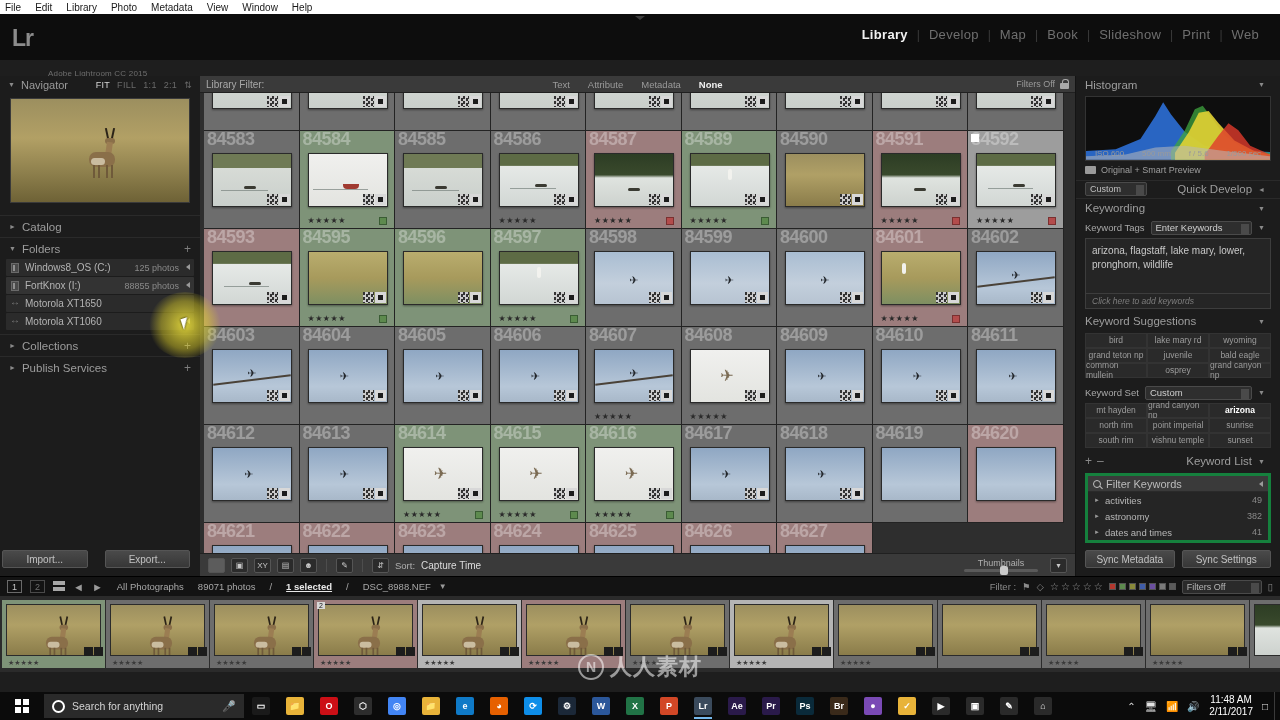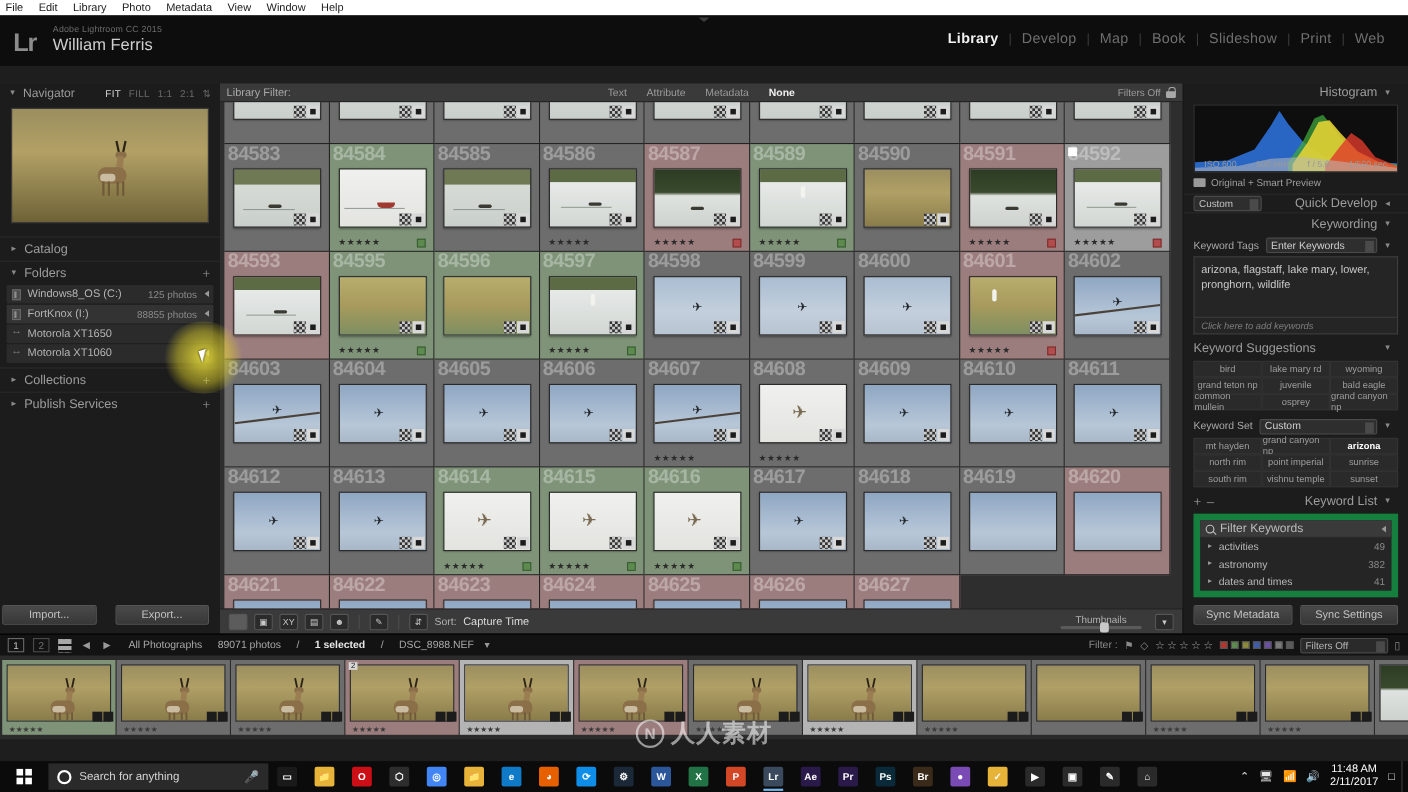--- a/index.html
+++ b/index.html
@@ -31,21 +31,21 @@
   
   .identity { height:46px; background:#0d0d0d; position:relative; }
   .idp-drag { position:absolute; top:0; left:50%; transform:translateX(-50%);
               width:44px; height:5px; }
   .idp-drag:after { content:""; position:absolute; left:50%; top:2px; transform:translateX(-50%);
                     border-left:5px solid transparent; border-right:5px solid transparent;
                     border-top:4px solid #3d3d3d; }
   .lr-logo { position:absolute; left:12px; top:11px; font-size:23px; color:#8c8c8c;
              font-weight:bold; letter-spacing:-1px; font-family:"Liberation Sans", sans-serif; }
   .id-text { position:absolute; left:48px; top:8px; }
-  .id-small { font-size:8px; color:#6e6e6e; letter-spacing:.2px; }
+  .id-small { font-size:8px; color:#6e6e6e; letter-spacing:.2px;margin-top:47px; }
   .id-name { font-size:15px; color:#cfcfcf; margin-top:1px; }
   .modules { position:absolute; right:12px; top:13px; display:flex; align-items:center; gap:0; }
   .mod { font-size:13px; color:#6f6f6f; padding:0 9px; letter-spacing:.3px; }
   .mod.active { color:#f2f2f2; font-weight:bold; }
   .mod-sep { color:#3b3b3b; font-size:12px; }
 
   
   .main { position:absolute; top:76px; left:0; width:1280px; height:500px; display:flex;
           background:#262626; }
 
@@ -176,21 +176,21 @@
   .sortval { font-size:10px; color:#dcdcdc; }
   .thumbsl { margin-left:auto; display:flex; flex-direction:column; align-items:center; gap:1px; }
   .thumbsl .t { font-size:9px; color:#b0b0b0; }
   .slider { width:74px; height:3px; background:#5a5a5a; border-radius:2px; position:relative; }
   .sknob { position:absolute; left:36px; top:-3px; width:8px; height:9px; background:#c9c9c9;
            border-radius:2px; }
 
   
   .rightpanel { width:205px; background:#1c1c1c; border-left:1px solid #141414;
                 display:flex; flex-direction:column; }
-  .rp-hdr { height:19px; display:flex; align-items:center; justify-content:flex-end; gap:6px;
+  .rp-hdr { height:19px; display:flex; align-items:center; justify-content:space-between; gap:6px;
             padding:0 9px; color:#9d9d9d; font-size:11.5px; }
   .histo { margin:3px 9px 0 9px; height:72px; background:#0e0e0e; border:1px solid #333;
            position:relative; overflow:hidden; }
   .exif { position:absolute; bottom:2px; left:0; right:0; display:flex;
           justify-content:space-around; font-size:8px; color:#9a9a9a;align-items:flex-end; }
   .srcline { margin:4px 9px 0 9px; display:flex; align-items:center; gap:5px; font-size:9px; color:#9f9f9f; }
   .srcico { width:11px; height:8px; background:#9a9a9a; border-radius:1px; }
   .qdev { height:20px; display:flex; align-items:center; padding:0 9px; gap:6px;
           border-top:1px solid #2a2a2a; margin-top:5px; }
   .qsel { width:62px; height:14px; background:#2e2e2e; border:1px solid #4a4a4a; border-radius:2px;
@@ -204,21 +204,21 @@
            font-size:9.5px; color:#cfcfcf; display:flex; align-items:center; padding:0 4px; position:relative; }
   .kwbox { margin:3px 9px 0 9px; height:56px; background:#252525; border:1px solid #3d3d3d;
            padding:5px 6px; font-size:10px; color:#c9c9c9; line-height:14px; }
   .kwadd { margin:0 9px; height:15px; background:#252525; border:1px solid #3d3d3d; border-top:none;
            display:flex; align-items:center; padding:0 6px; font-size:8.5px; color:#7d7d7d;
            font-style:italic; }
   .kgrid { margin:3px 9px 0 9px; display:grid; grid-template-columns:repeat(3,1fr); }
   .kcellb { height:15px; border:1px solid #333; background:#2a2a2a; font-size:8.5px; color:#9d9d9d;
             display:flex; align-items:center; justify-content:center; }
   .kcellb.on { color:#fff; font-weight:bold; }
-  .klist { margin:3px 9px 0 9px; background:#252525; border:6px solid #15803d; }
+  .klist { margin:3px 9px 0 9px; background:#252525; border:3px solid #15803d; }
   .kfilter { height:16px; display:flex; align-items:center; padding:0 5px; gap:5px;
              background:#3a3a3a; border-bottom:1px solid #2a2a2a; }
   .mag { width:8px; height:8px; border:1.4px solid #c0c0c0; border-radius:50%; position:relative; }
   .mag:after { content:""; position:absolute; right:-3px; bottom:-2px; width:4px; height:1.4px;
                background:#c0c0c0; transform:rotate(45deg); }
   .krow { height:16px; display:flex; align-items:center; padding:0 6px; font-size:9.5px; color:#b8b8b8; }
   .krow .c { margin-left:auto; color:#8a8a8a; font-size:9px; }
   .kt { font-size:6px; margin-right:5px; color:#9a9a9a; }
   .rp-foot { margin-top:auto; padding:7px 9px 8px 9px; display:flex; gap:7px; }
   .pm { display:flex; gap:5px; font-size:12px; color:#8a8a8a; margin-right:auto; }
@@ -226,21 +226,21 @@
   
   .fsbar { position:absolute; top:576px; left:0; width:1280px; height:20px; background:#131313;
            display:flex; align-items:center; padding:0 7px; gap:8px; border-top:1px solid #000; }
   .fsq { width:15px; height:13px; border:1px solid #6a6a6a; font-size:9px; color:#c5c5c5;
          display:flex; align-items:center; justify-content:center; }
   .fsq.dim { color:#6f6f6f; border-color:#4a4a4a; }
   .gridsm { width:12px; height:12px; background:repeating-linear-gradient(#a8a8a8 0 4px,#131313 4px 6px),
                                               repeating-linear-gradient(90deg,#a8a8a8 0 4px,#131313 4px 6px); }
   .arw { color:#9a9a9a; font-size:11px; }
   .fspath { font-size:9.5px; color:#a8a8a8; margin-left:6px; }
-  .fspath b { color:#e8e8e8; }
+  .fspath b { color:#e8e8e8;text-decoration:underline; }
   .fsright { margin-left:auto; display:flex; align-items:center; gap:6px; font-size:9.5px; color:#8a8a8a; }
   .fstars { display:flex; gap:2px; font-size:10px; color:#9a9a9a; }
   .swatches { display:flex; gap:3px; }
   .sw { width:7px; height:7px; border:1px solid #555; }
   .fsoff { width:80px; height:14px; background:#2a2a2a; border:1px solid #4a4a4a; border-radius:2px;
            font-size:9px; color:#b5b5b5; display:flex; align-items:center; padding:0 4px; position:relative; }
 
   .filmstrip { position:absolute; top:596px; left:0; width:1280px; height:76px; background:#2b2b2b;
                display:flex; gap:0; padding:4px 2px; overflow:hidden; }
   .fcell { width:103px; height:68px; margin-right:1px; position:relative; background:#6d6d6d;

